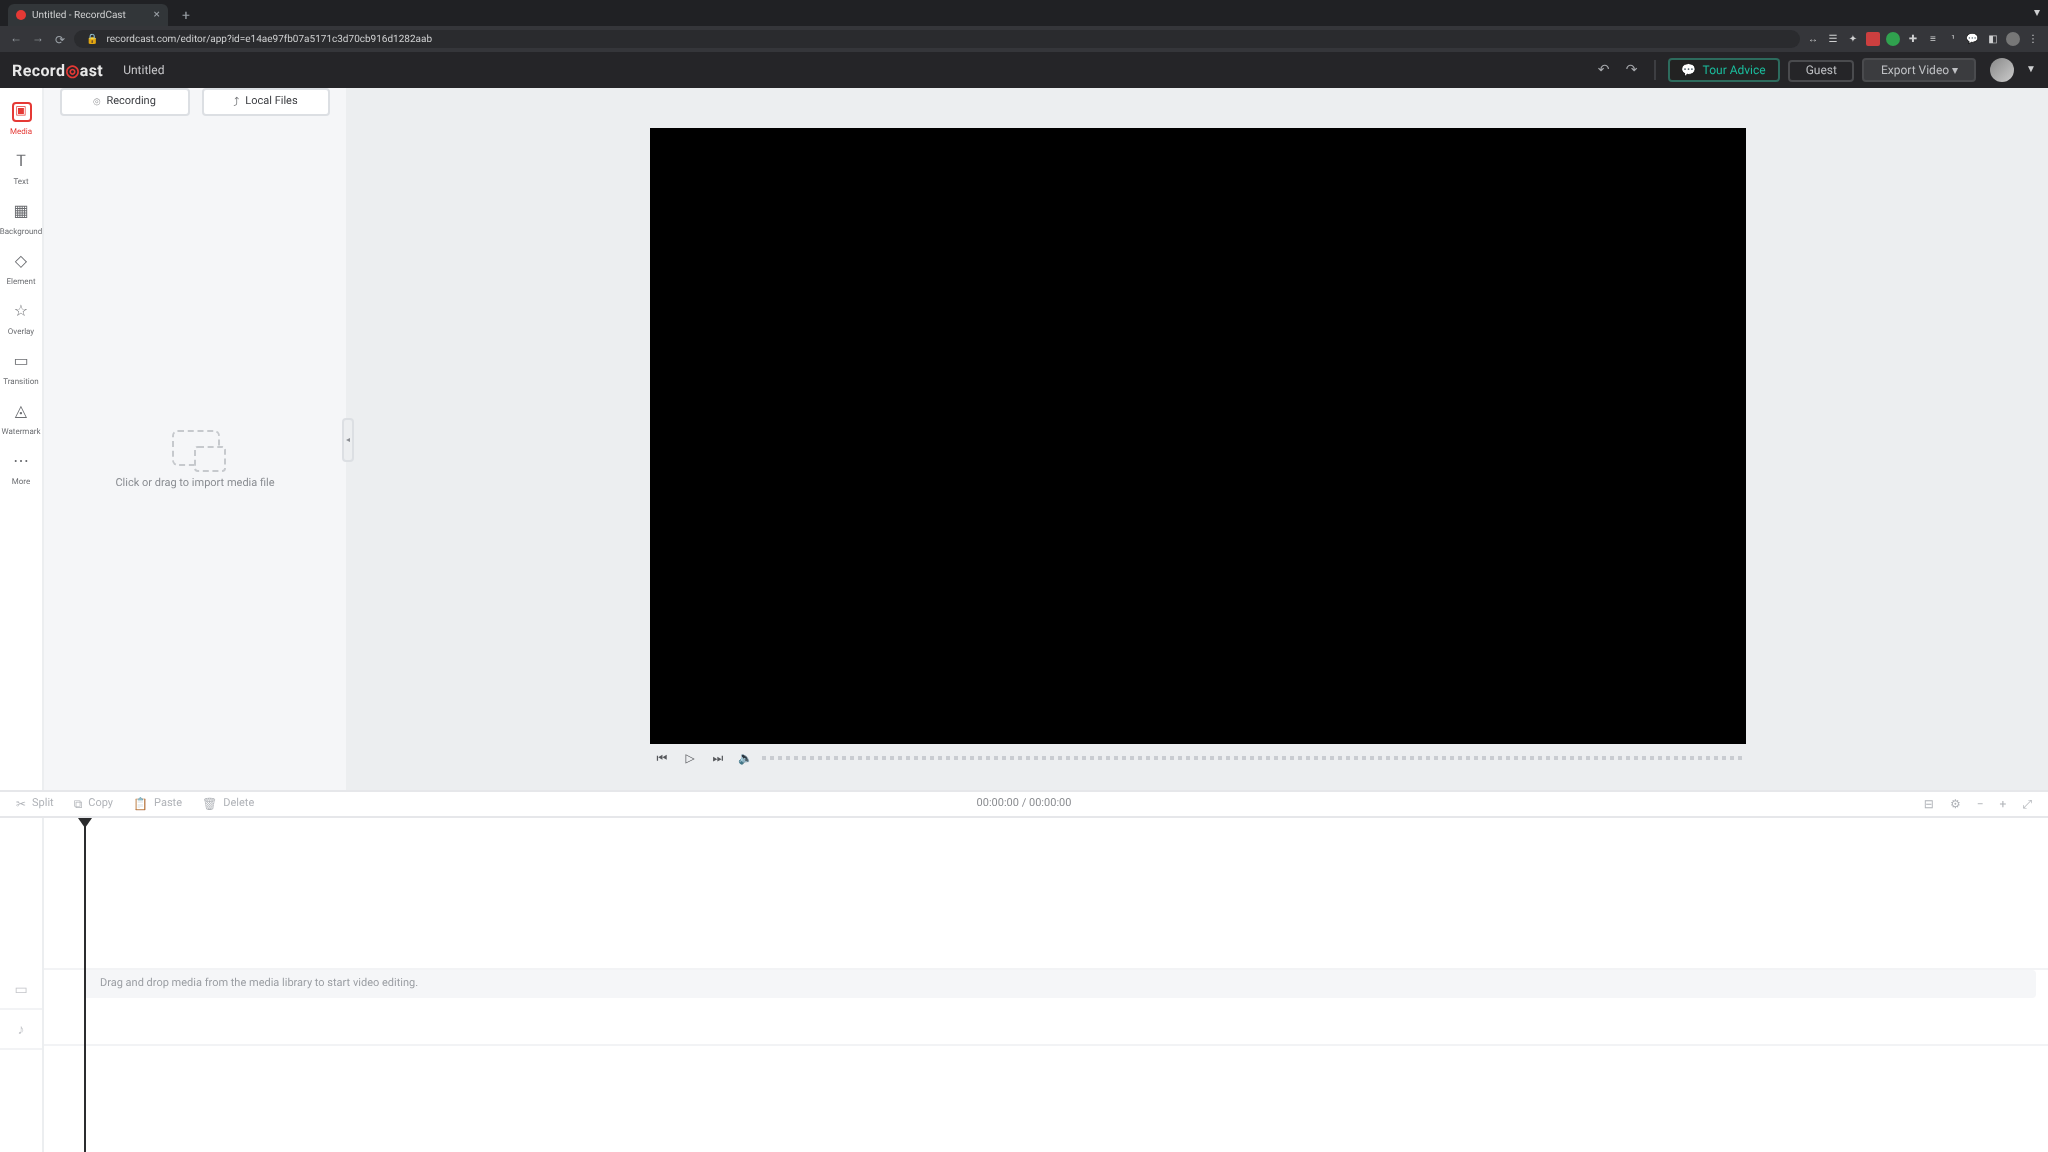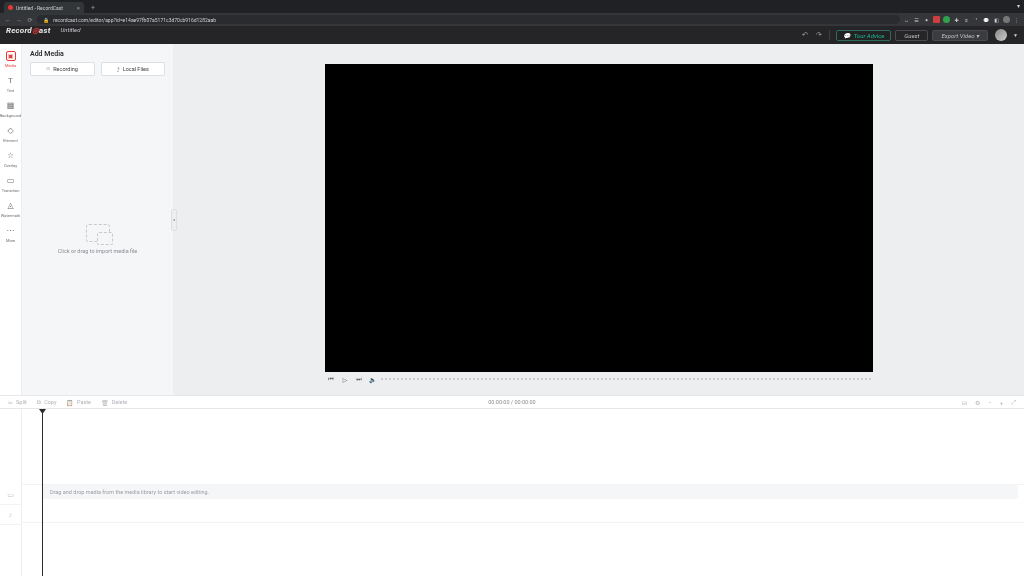--- a/index.html
+++ b/index.html
@@ -36,21 +36,21 @@
   .omnibox { flex:1; height:9px; background:var(--omnibox); border-radius:5px; display:flex; align-items:center; padding:0 6px; gap:4px;}
   .omnibox .lock { color:#9aa0a6; font-size:5px;}
   .omnibox .url { color:#cfd0d1; font-size:5px; white-space:nowrap; overflow:hidden;}
   .ext-icons { display:flex; gap:3px; align-items:center;}
   .ext-icons span { width:7px;height:7px; display:flex;align-items:center;justify-content:center; font-size:5px; color:#cfd0d1;}
   .ext-icons .badge { background:#cc3f3f; border-radius:1px;}
   .ext-icons .green { background:#30a14e; border-radius:50%;}
   .ext-icons .avatar { background:#777;border-radius:50%;}
 
   
-  .app-header { height:18px; background:var(--app-header-bg); display:flex; padding:0 6px; color:var(--app-header-fg); font-size:7px;font-style:italic; }
+  .app-header { height:18px; background:var(--app-header-bg); display:flex; align-items:center; padding:0 6px; color:var(--app-header-fg); font-size:7px; }
   .logo { font-weight:700; font-size:8px; letter-spacing:.2px;}
   .logo .at { color:var(--accent);}
   .project-name { margin-left:10px; color:#c9c9cc; font-size:6px;}
   .app-header-right { margin-left:auto; display:flex; align-items:center; gap:4px;}
   .hdr-icn { width:10px; text-align:center; color:#a5a7ab; font-size:7px;}
   .hdr-divider { width:1px;height:10px;background:#3d3e42; margin:0 2px;}
   .hdr-link { display:flex;align-items:center;gap:3px;border:1px solid #2d6b5d; color:var(--teal); padding:1px 6px; border-radius:2px; font-size:6px; background:#222;}
   .hdr-btn { border:1px solid var(--btn-border); background:transparent; color:#bfc1c4; padding:1px 8px; border-radius:2px; font-size:6px;}
   .hdr-btn.export { background:#3b3c3f;}
   .hdr-avatar { width:12px;height:12px;border-radius:50%; background:linear-gradient(135deg,#888,#ccc); margin-left:3px;}
@@ -190,21 +190,20 @@
       <span class="side-ic">◬</span>
       <span>Watermark</span>
     </div>
     <div class="side-item">
       <span class="side-ic">⋯</span>
       <span>More</span>
     </div>
   </div>
 
   <div class="media-panel">
-    <div class="panel-title">Add Media</div>
     <div class="panel-btns">
       <div class="panel-btn">
         <span class="ic">⌾</span>
         <span>Recording</span>
       </div>
       <div class="panel-btn">
         <span class="ic">⤴</span>
         <span>Local Files</span>
       </div>
     </div>

